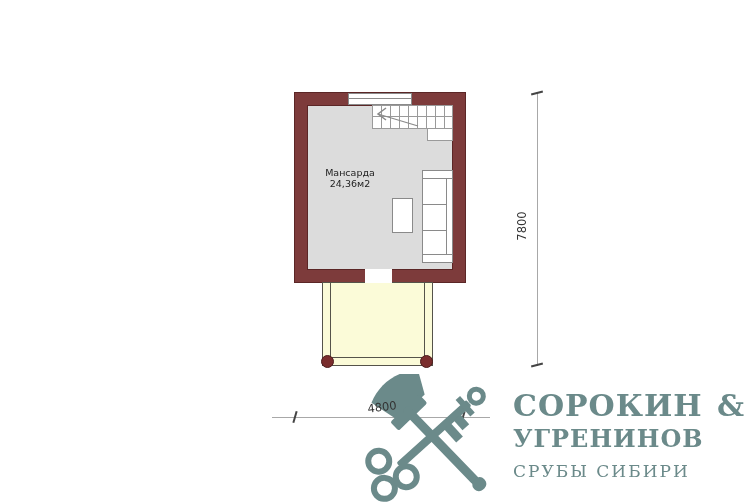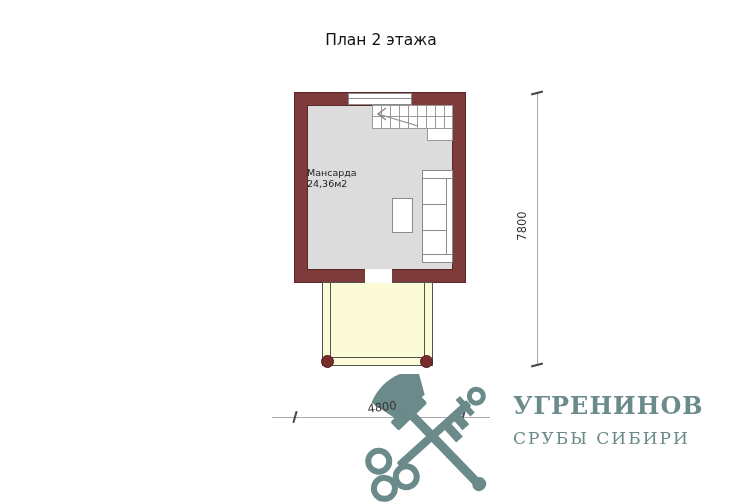--- a/index.html
+++ b/index.html
@@ -46,21 +46,21 @@
   .rail{position:absolute;background:#55534a;}
   .rail-l{left:7px;top:0;width:1px;height:100%;}
   .rail-r{right:7px;top:0;width:1px;height:100%;}
   .rail-b{left:7px;right:7px;bottom:7px;height:1px;}
   .post{width:13px;height:13px;border-radius:50%;background:#7a2d2d;border:1px solid #4c1b1b;
         box-sizing:border-box;z-index:3;}
   .post-l{left:321px;top:355px;}
   .post-r{left:420px;top:355px;}
 
   
-  .room-label{left:307px;top:167px;width:86px;font-size:9.5px;
+  .room-label{left:307px;top:167px;width:86px;text-align:center;font-size:9.5px;
               line-height:11px;color:#222;z-index:4;}
   .balcony-label{left:334px;top:308px;width:87px;text-align:center;font-size:9.5px;
                  line-height:11px;color:#222;z-index:4;}
 
   
   .dim-line{background:#a8a8a8;z-index:1;}
   .dim-v{left:537px;top:93px;width:1px;height:273px;}
   .dim-h{left:272px;top:417px;width:218px;height:1px;}
   .tick{position:absolute;background:#444;z-index:2;}
   .tick-h{width:2px;height:12px;transform:rotate(16deg);}
@@ -80,21 +80,20 @@
   .logo-l1{display:flex;justify-content:space-between;font-size:30px;font-weight:bold;
            letter-spacing:1px;line-height:33px;}
   .logo-l2{font-size:24px;font-weight:bold;letter-spacing:1px;line-height:34px;}
   .logo-l3{font-size:17px;font-weight:normal;letter-spacing:2px;line-height:27px;margin-top:2px;}
 </style>
 </head>
 <body>
 
 <div class="canvas">
 
-  <div class="abs page-title">План 2 этажа</div>
 
   <div class="abs room"></div>
   <div class="abs window">
     <div class="abs window-mid"></div>
   </div>
   <div class="abs door-gap"></div>
 
   <div class="abs stairs"></div>
   <div class="abs stairs-mid"></div>
   <div class="abs stairs-landing"></div>
@@ -151,17 +150,21 @@
         <rect x="42" y="59" width="94" height="8" rx="2" stroke="none"></rect>
         <rect x="128" y="52" width="6" height="22" stroke="none"></rect>
         <rect x="100" y="66" width="9" height="18" stroke="none"></rect>
         <rect x="113" y="66" width="9" height="13" stroke="none"></rect>
         <circle cx="146" cy="63" r="7" fill="none" stroke-width="5"></circle>
       </g>
     </g>
   </svg>
 
   <div class="abs logo-text">
+    <div class="logo-l1">
+      <span>СОРОКИН</span>
+      <span>&amp;</span>
+    </div>
     <div class="logo-l2">УГРЕНИНОВ</div>
     <div class="logo-l3">СРУБЫ СИБИРИ</div>
   </div>
 
 </div>
 
 </body></html>

